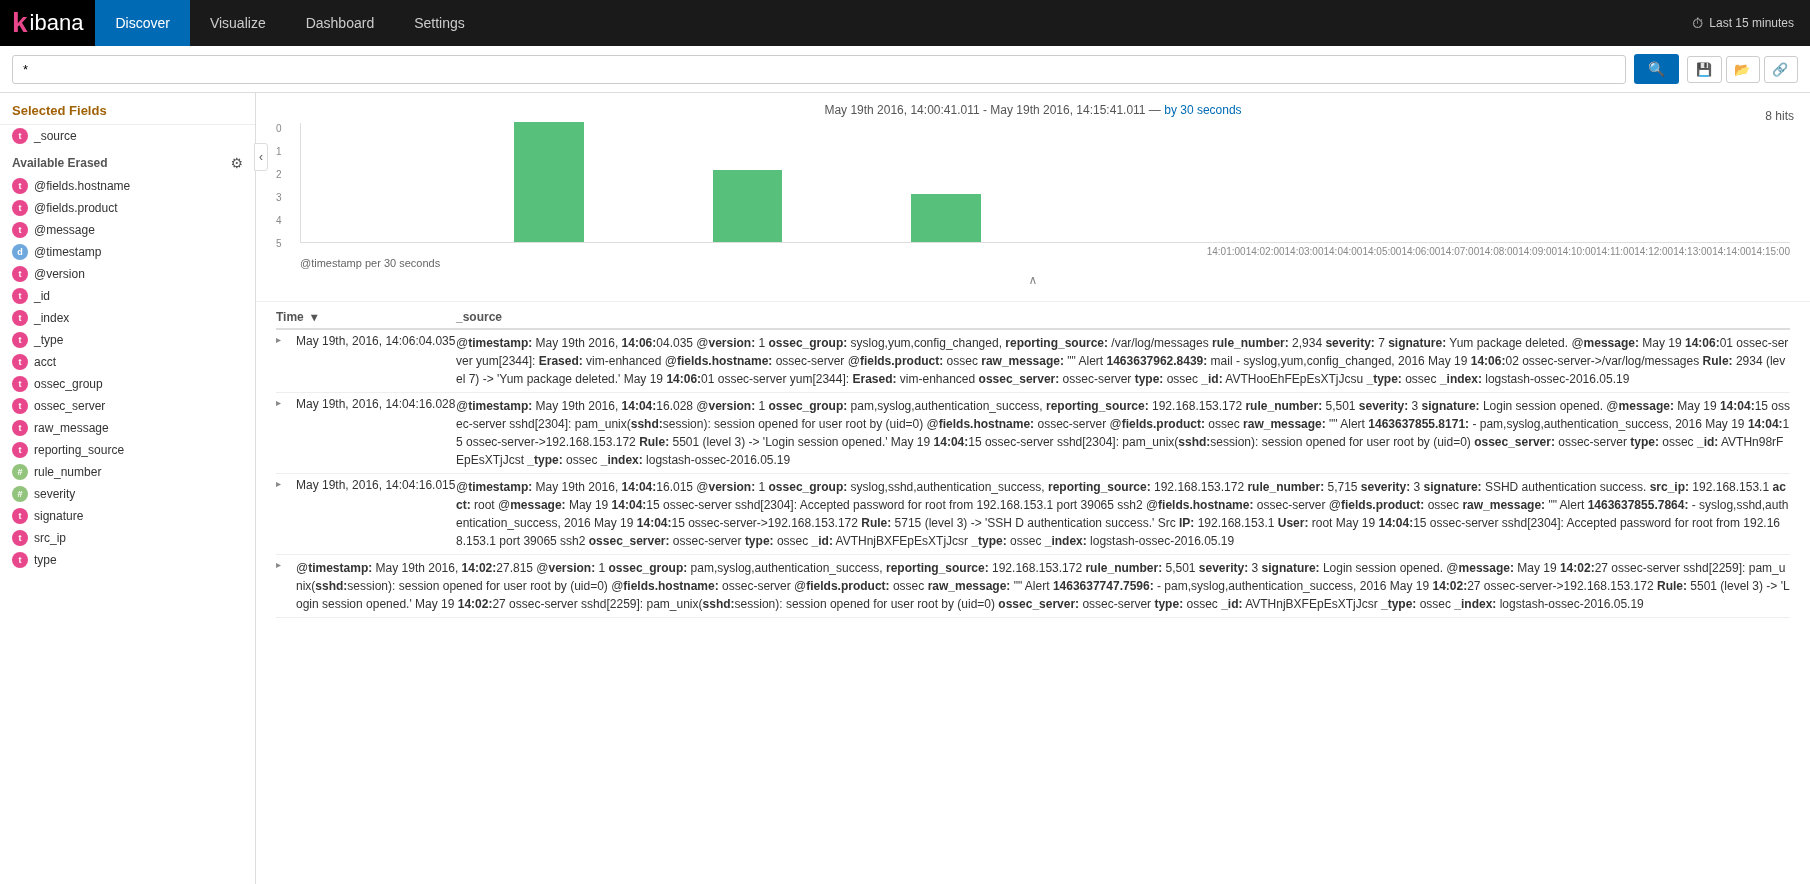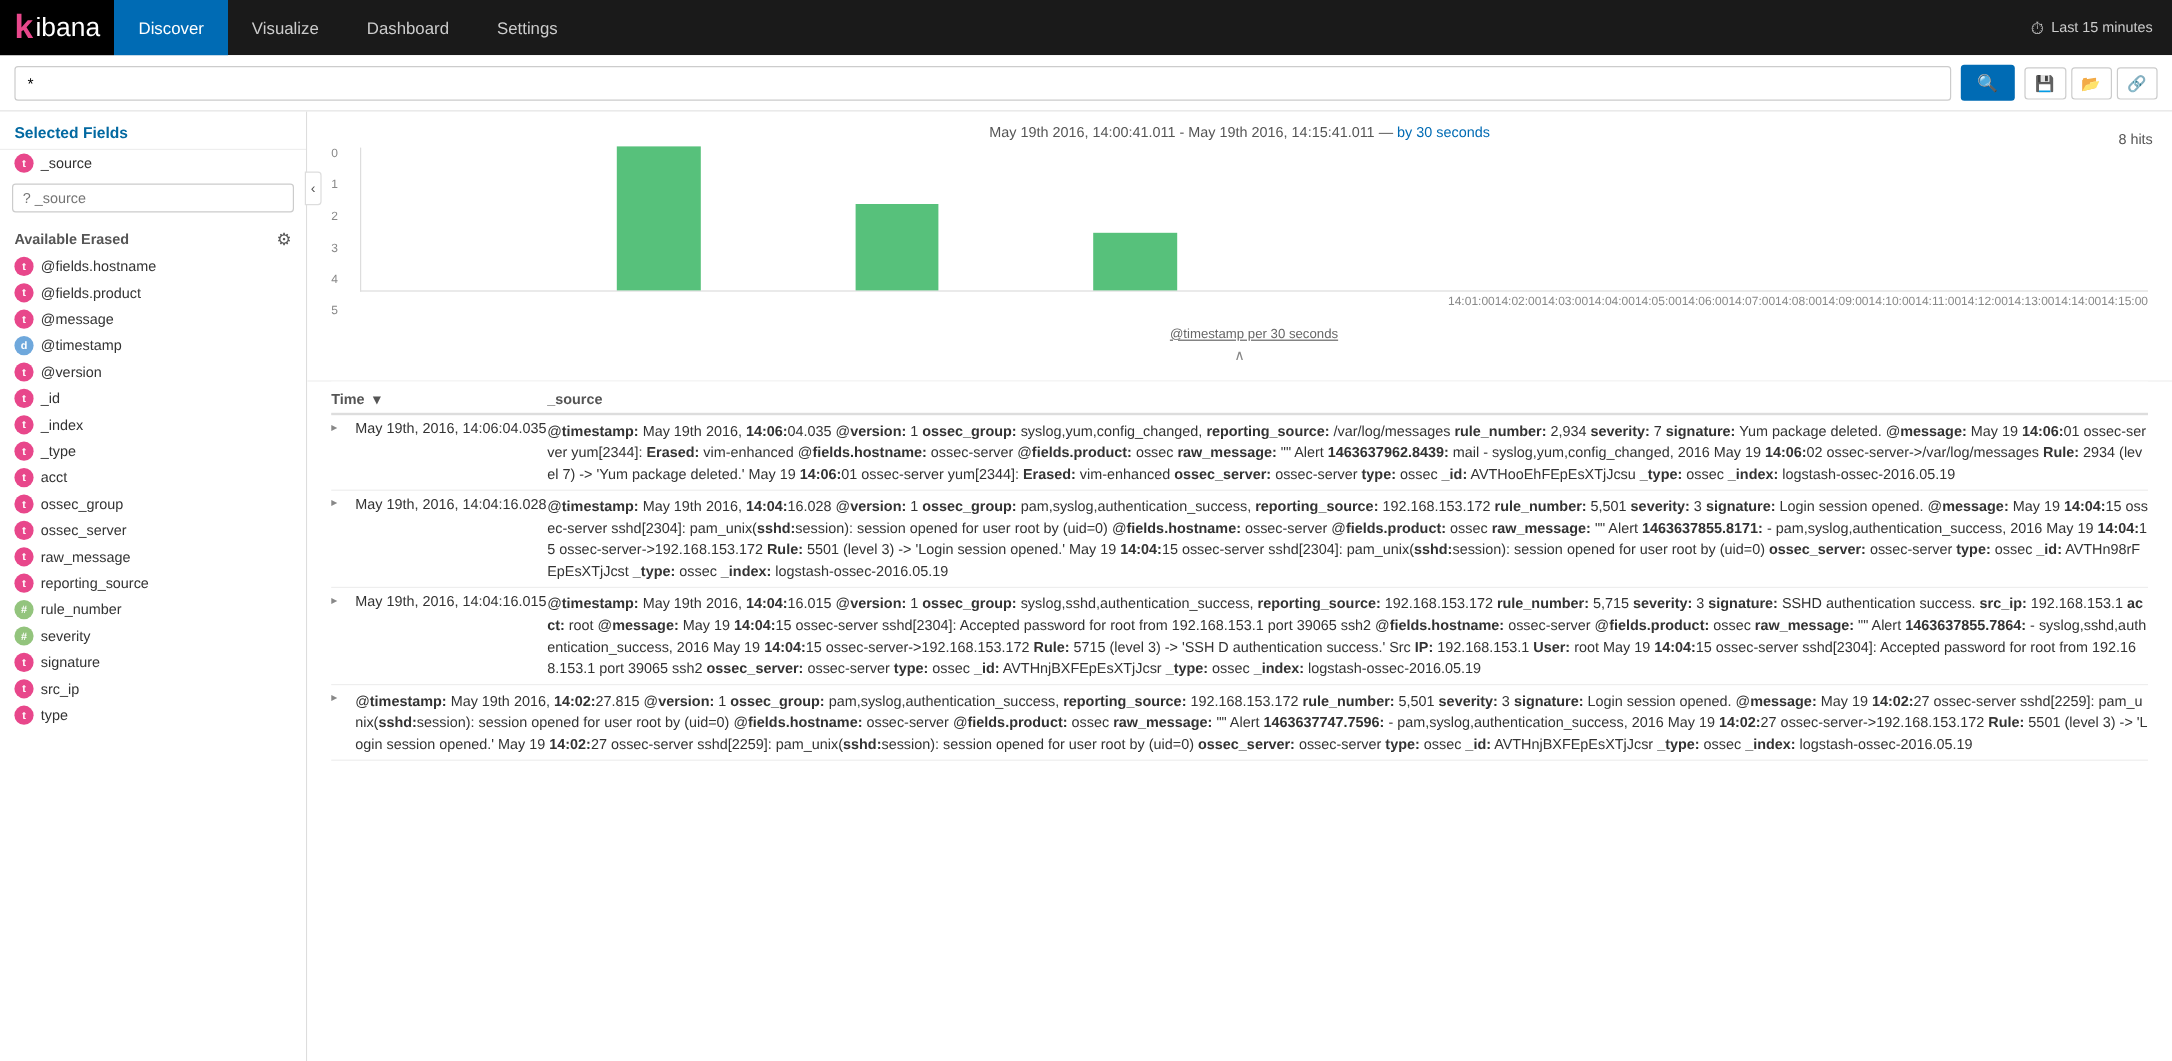--- a/index.html
+++ b/index.html
@@ -23,21 +23,21 @@
     .search-btn { background: #006bb4; border: none; color: #fff; padding: 7px 14px; border-radius: 3px; cursor: pointer; font-size: 14px; }
     .search-actions { display: flex; gap: 4px; }
     .search-action-btn { background: #fff; border: 1px solid #ccc; border-radius: 3px; padding: 5px 8px; cursor: pointer; color: #555; font-size: 13px; }
 
     
     .main-layout { display: flex; height: calc(884px - 46px - 44px); }
 
     
     .sidebar { width: 256px; background: #fff; border-right: 1px solid #ddd; overflow-y: auto; flex-shrink: 0; }
     .sidebar-index { background: #333; color: #fff; padding: 8px 12px; font-size: 13px; }
-    .sidebar-section-title { font-size: 13px; font-weight: bold; color: #0369a1; padding: 10px 12px 6px; border-bottom: 1px solid #eee; display: flex; align-items: center; justify-content: space-between; }
+    .sidebar-section-title { font-size: 13px; font-weight: bold; color: #a16207; padding: 10px 12px 6px; border-bottom: 1px solid #eee; display: flex; align-items: center; justify-content: space-between; }
     .sidebar-search { padding: 6px 10px; }
     .sidebar-search input { width: 100%; border: 1px solid #ccc; border-radius: 3px; padding: 4px 8px; font-size: 12px; color: #999; }
     .sidebar-section-title2 { font-size: 12px; font-weight: bold; color: #555; padding: 8px 12px 4px; display: flex; align-items: center; justify-content: space-between; }
     .gear-btn { background: none; border: none; cursor: pointer; color: #555; font-size: 14px; }
     .field-item { display: flex; align-items: center; padding: 3px 12px; cursor: pointer; }
     .field-icon { width: 16px; height: 16px; border-radius: 50%; background: #ccc; margin-right: 6px; flex-shrink: 0; font-size: 9px; display: flex; align-items: center; justify-content: center; color: #fff; font-weight: bold; }
     .field-icon.string { background: #e8478b; }
     .field-icon.date { background: #6fa8dc; }
     .field-icon.number { background: #93c47d; }
     .field-name { font-size: 12px; color: #333; }
@@ -50,21 +50,21 @@
     .chart-area { padding: 10px 20px; border-bottom: 1px solid #eee; position: relative; }
     .chart-title { text-align: center; font-size: 12px; color: #555; margin-bottom: 6px; }
     .chart-title a { color: #006bb4; text-decoration: none; }
     .chart-container { display: flex; position: relative; }
     .y-axis { display: flex; flex-direction: column-reverse; justify-content: space-between; width: 24px; font-size: 10px; color: #888; padding-bottom: 20px; }
     .chart-bars-wrapper { flex: 1; position: relative; }
     .chart-bars { display: flex; align-items: flex-end; height: 120px; gap: 0; border-bottom: 1px solid #ddd; border-left: 1px solid #ddd; }
     .bar-slot { flex: 1; display: flex; align-items: flex-end; justify-content: center; }
     .bar { background: #57c17b; width: 70%; }
     .x-axis { display: flex; font-size: 10px; color: #888; justify-content: flex-end; padding-top: 3px; }
-    .chart-label { font-size: 11px; color: #666; text-align: center; margin-top: 16px; text-decoration: underline; }
+    .chart-label { font-size: 11px; color: #666; text-align: left; margin-top: 0; }
     .collapse-chart-btn { text-align: center; padding: 4px; cursor: pointer; color: #888; font-size: 12px; }
     .hits-count { position: absolute; top: 16px; right: 16px; font-size: 12px; color: #555; }
 
     
     .results-area { padding: 0 20px; }
     .results-header { display: flex; border-bottom: 2px solid #ddd; padding: 8px 0 4px; font-weight: bold; font-size: 12px; color: #555; position: sticky; top: 0; background: #fff; justify-content: space-between; }
     .col-time { width: 180px; flex-shrink: 0; cursor: pointer; }
     .col-source { flex: 1; }
     .sort-icon { margin-left: 4px; }
 
@@ -119,23 +119,20 @@
   <aside class="sidebar">
 
     <div class="sidebar-section-title">
       <span>Selected Fields</span>
     </div>
     <div class="field-item">
       <span class="field-icon string">t</span>
       <span class="field-name">_source</span>
     </div>
 
-    <div class="sidebar-search">
-      <input type="text" placeholder="? _source" style="">
-    </div>
 
     <div class="sidebar-section-title2">
       <span>Available Erased</span>
       <button class="gear-btn">⚙</button>
     </div>
 
     <div id="field-list">
     <div class="field-item">
     <span class="field-icon string">t</span>
     <span class="field-name">@fields.hostname</span>

